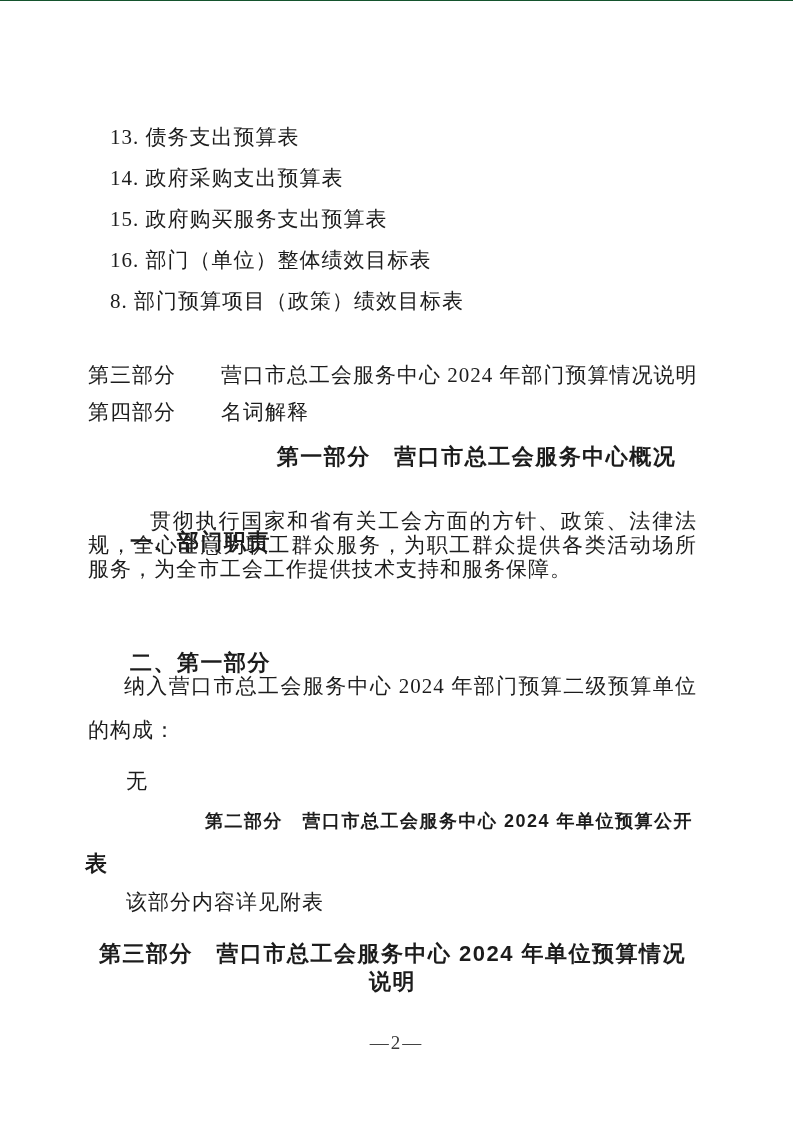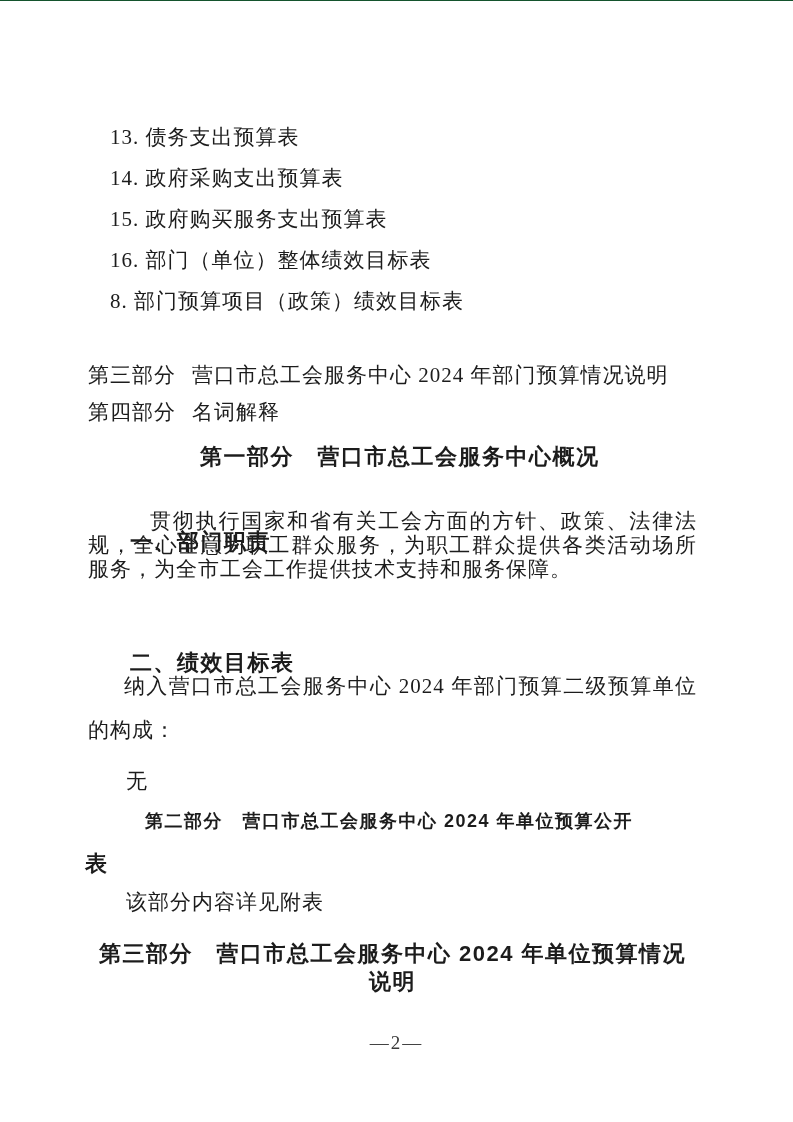--- a/index.html
+++ b/index.html
@@ -22,27 +22,28 @@
   }
   .line { line-height: 41px; white-space: nowrap; }
 
   
   .table-list { top: 116px; }
   .table-list .line { padding-left: 22px; letter-spacing: 1px; }
 
   
   .toc-parts { top: 356px; }
   .toc-parts .line { line-height: 37px; letter-spacing: 1px; }
-  .toc-parts .part-label { margin-right: 16px; }
+  .toc-parts .part-label { margin-right: 45px; }
 
   
   .hei {
     font-family: "Liberation Sans", "DejaVu Sans", sans-serif;
     font-weight: 700;
     letter-spacing: 1.5px;
+    text-align: center;
   }
 
   .part1-heading { top: 441px; left: 200px; right: 40px; font-size: 22px; line-height: 30px; }
   .sec1-head    { top: 482px; left: 130px; font-size: 22px; line-height: 28px; margin-top: 45px; }
   .sec2-head    { top: 648px; left: 130px; font-size: 22px; line-height: 28px; }
 
   .para {
     text-align: justify;
     letter-spacing: 1px;
     overflow: hidden;
@@ -96,21 +97,21 @@
       <span class="part-label">第四部分</span><span>名词解释</span>
     </div>
   </div>
 
   <div class="abs hei part1-heading" style="position:absolute;">第一部分　营口市总工会服务中心概况</div>
 
   <div class="abs hei sec1-head" style="position:absolute;">一、部门职责</div>
 
   <div class="content abs para para1">贯彻执行国家和省有关工会方面的方针、政策、法律法规，全心全意为职工群众服务，为职工群众提供各类活动场所服务，为全市工会工作提供技术支持和服务保障。</div>
 
-  <div class="abs hei sec2-head" style="position:absolute;">二、绩效目标表</div>
+  <div class="abs hei sec2-head" style="position:absolute;">二、第一部分</div>
 
   <div class="content abs para para2">纳入营口市总工会服务中心 2024 年部门预算二级预算单位的构成：</div>
 
   <div class="none-value">无</div>
 
   <div class="abs hei part2-head-l1" style="position:absolute;">第二部分　营口市总工会服务中心 2024 年单位预算公开</div>
   <div class="abs hei part2-head-l2" style="position:absolute;">表</div>
 
   <div class="abs part2-body" style="position:absolute;">该部分内容详见附表</div>
 

